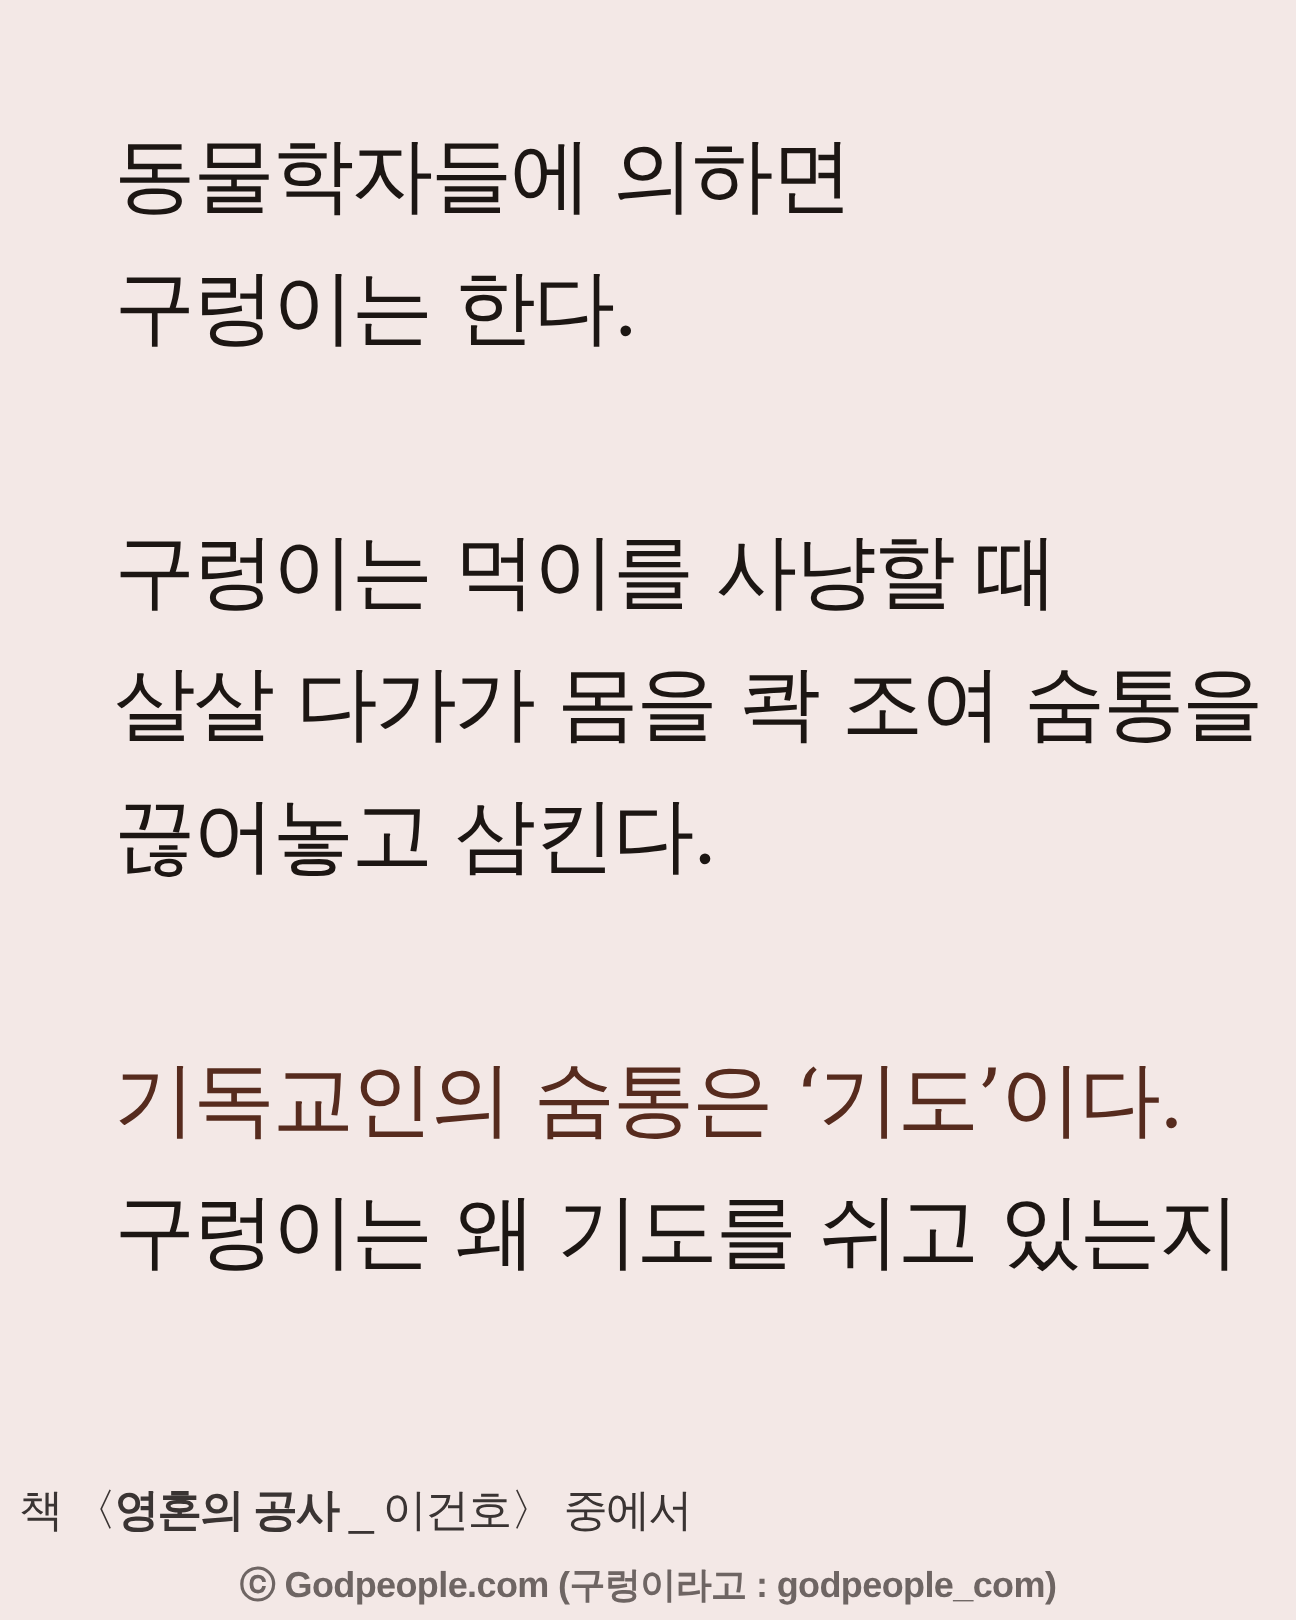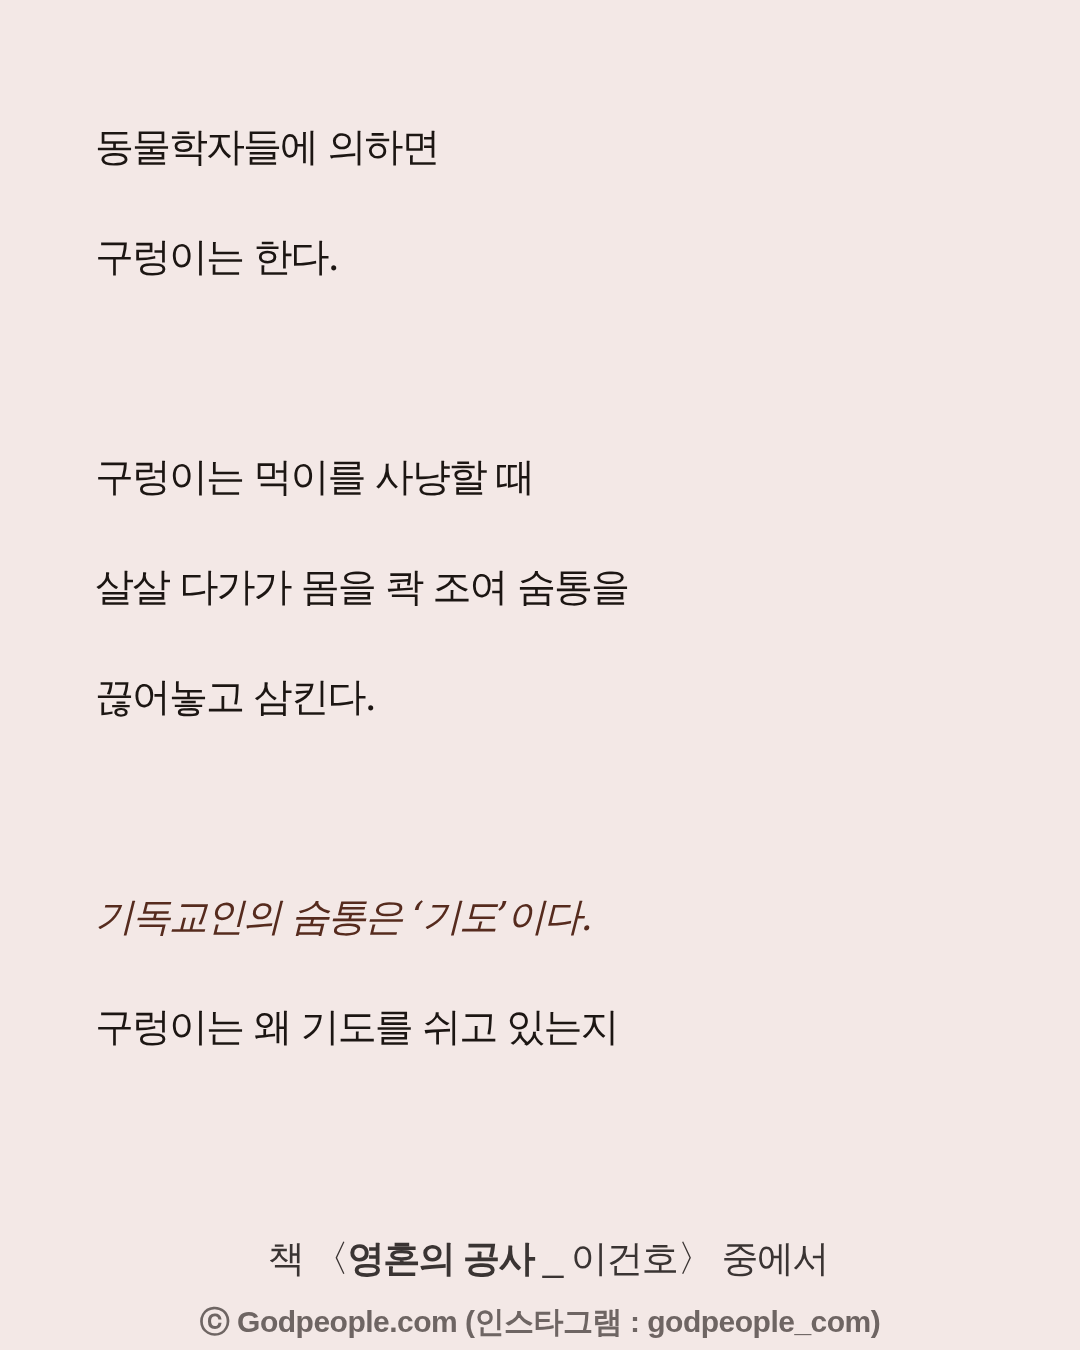--- a/index.html
+++ b/index.html
@@ -22,36 +22,36 @@
     inset: 0;
   }
   .quote-body {
     position: absolute;
     top: 92px;
     left: 95px;
     right: 40px;
     color: var(--text-color);
   }
   .quote-paragraph {
-    font-size: 39px;
+    font-size: 68px;
     line-height: 110px;
     letter-spacing: -2px;
     font-weight: 400;
     margin-bottom: 110px;
     white-space: nowrap;
   }
   .quote-paragraph:last-child { margin-bottom: 0; }
   .quote-line { display: block; }
-  .quote-line.accent { color: var(--accent-color); font-style: italic; }
+  .quote-line.accent { color: var(--accent-color); }
   .footer-source {
     position: absolute;
     top: 1234px;
     left: 0;
     width: 100%;
-    text-align: center;
+    text-align: left;
     font-family: "Liberation Sans", sans-serif;
     font-size: 37px;
     line-height: 50px;
     letter-spacing: -1.5px;
     color: var(--source-color);
     font-weight: 400;
     padding-left: 16px;
   }
   .footer-source .book-title { font-weight: 700; }
   .footer-copyright {
@@ -88,15 +88,15 @@
 
     <div class="quote-paragraph">
       <span class="quote-line accent">기독교인의 숨통은 ‘기도’이다.</span>
       <span class="quote-line">구렁이는 왜 기도를 쉬고 있는지</span>
     </div>
 
   </div>
 
   <div class="footer-source"><span>책 〈</span><span class="book-title">영혼의 공사</span><span> _ 이건호〉 중에서</span></div>
 
-  <div class="footer-copyright">ⓒ Godpeople.com (인스타그램 : godpeople_com)</div>
+  <div class="footer-copyright">ⓒ Godpeople.com (구렁이라고 : godpeople_com)</div>
 
 </div>
 
 </body></html>

